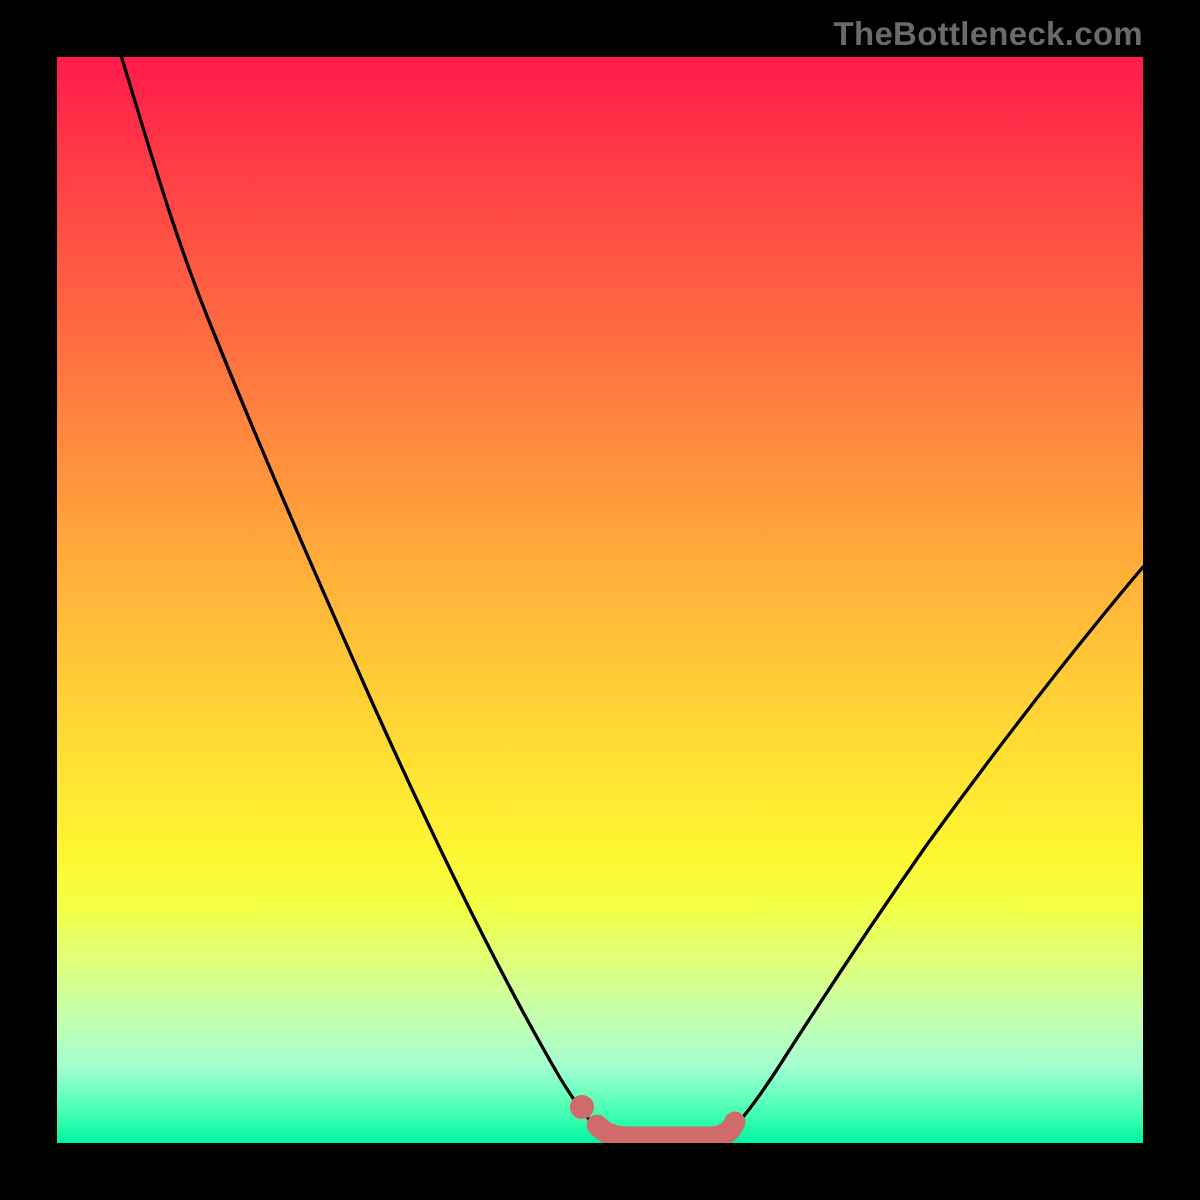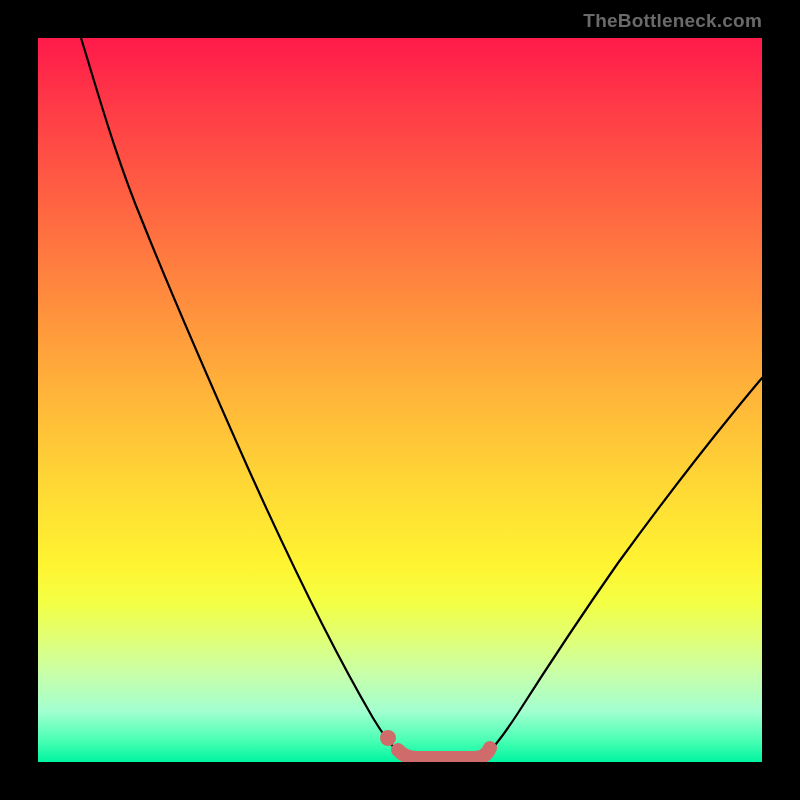--- a/index.html
+++ b/index.html
@@ -40,21 +40,21 @@
       #a2ffd0 93%,
       #4affb4 97%,
       #00f5a0 100%
     );
   }
   .watermark {
     position: absolute;
     top: 10px;
     right: 38px;
     color: #6a6a6a;
-    font-size: 19px;
+    font-size: 22px;
     font-weight: 600;
     letter-spacing: 0.2px;
     user-select: none;
   }
   svg.curves {
     position: absolute;
     top: 0;
     left: 0;
     width: 724px;
     height: 724px;

